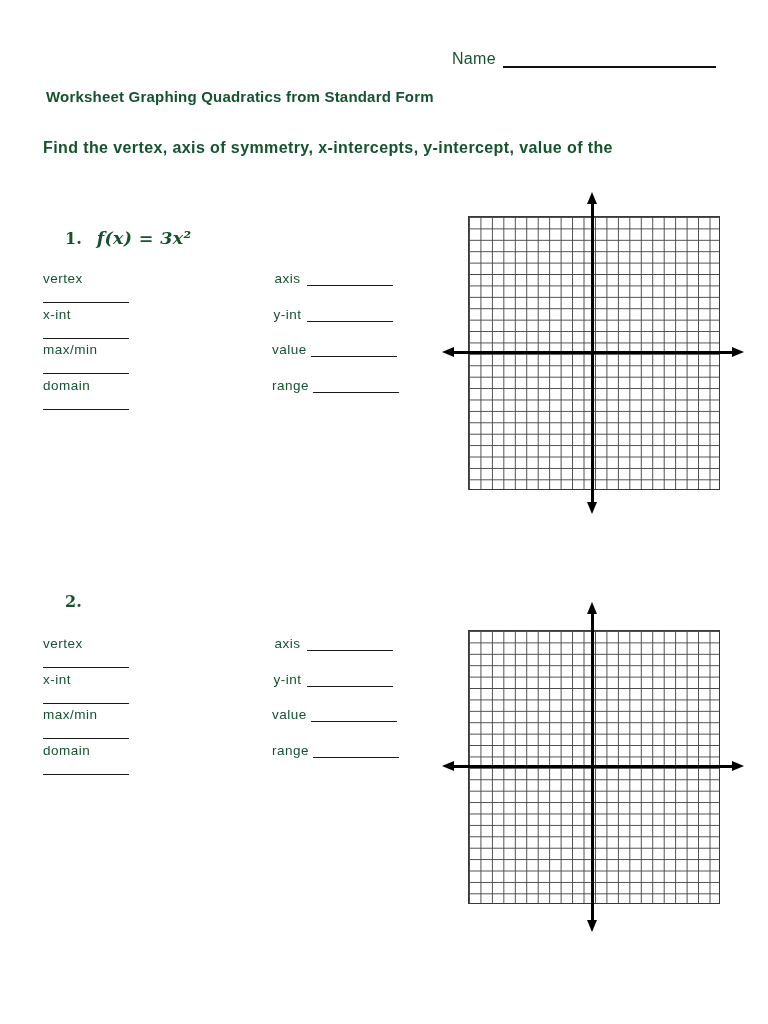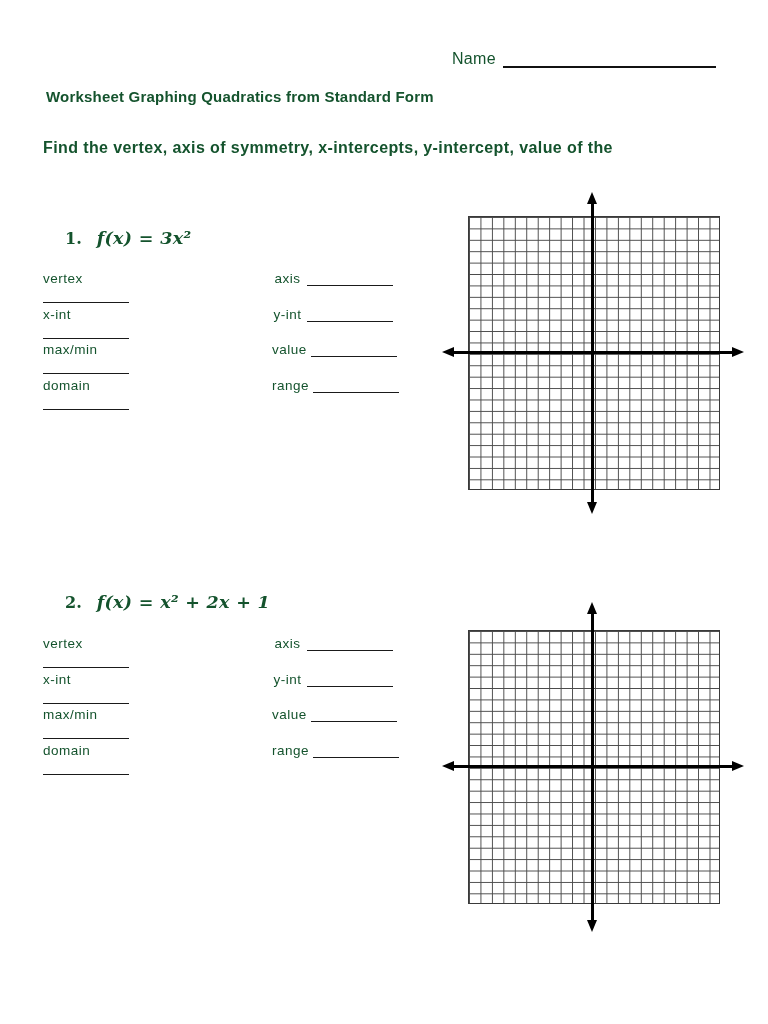--- a/index.html
+++ b/index.html
@@ -166,21 +166,20 @@
       <i class="ah down"></i>
     </div>
     <div class="haxis">
       <i class="ah west"></i>
       <i class="ah east"></i>
     </div>
   </div>
 
   <div class="prob-head p2">
     <span class="prob-num">2.</span>
-    <span class="prob-eq">f(x) = x² + 2x + 1</span>
   </div>
 
   <div class="fields p2">
     <div class="frow">
       <span class="fcell left">
         <span class="flabel lw">vertex</span>
         <span class="blank"></span>
       </span>
       <span class="fcell right">
         <span class="flabel rw">axis</span>

